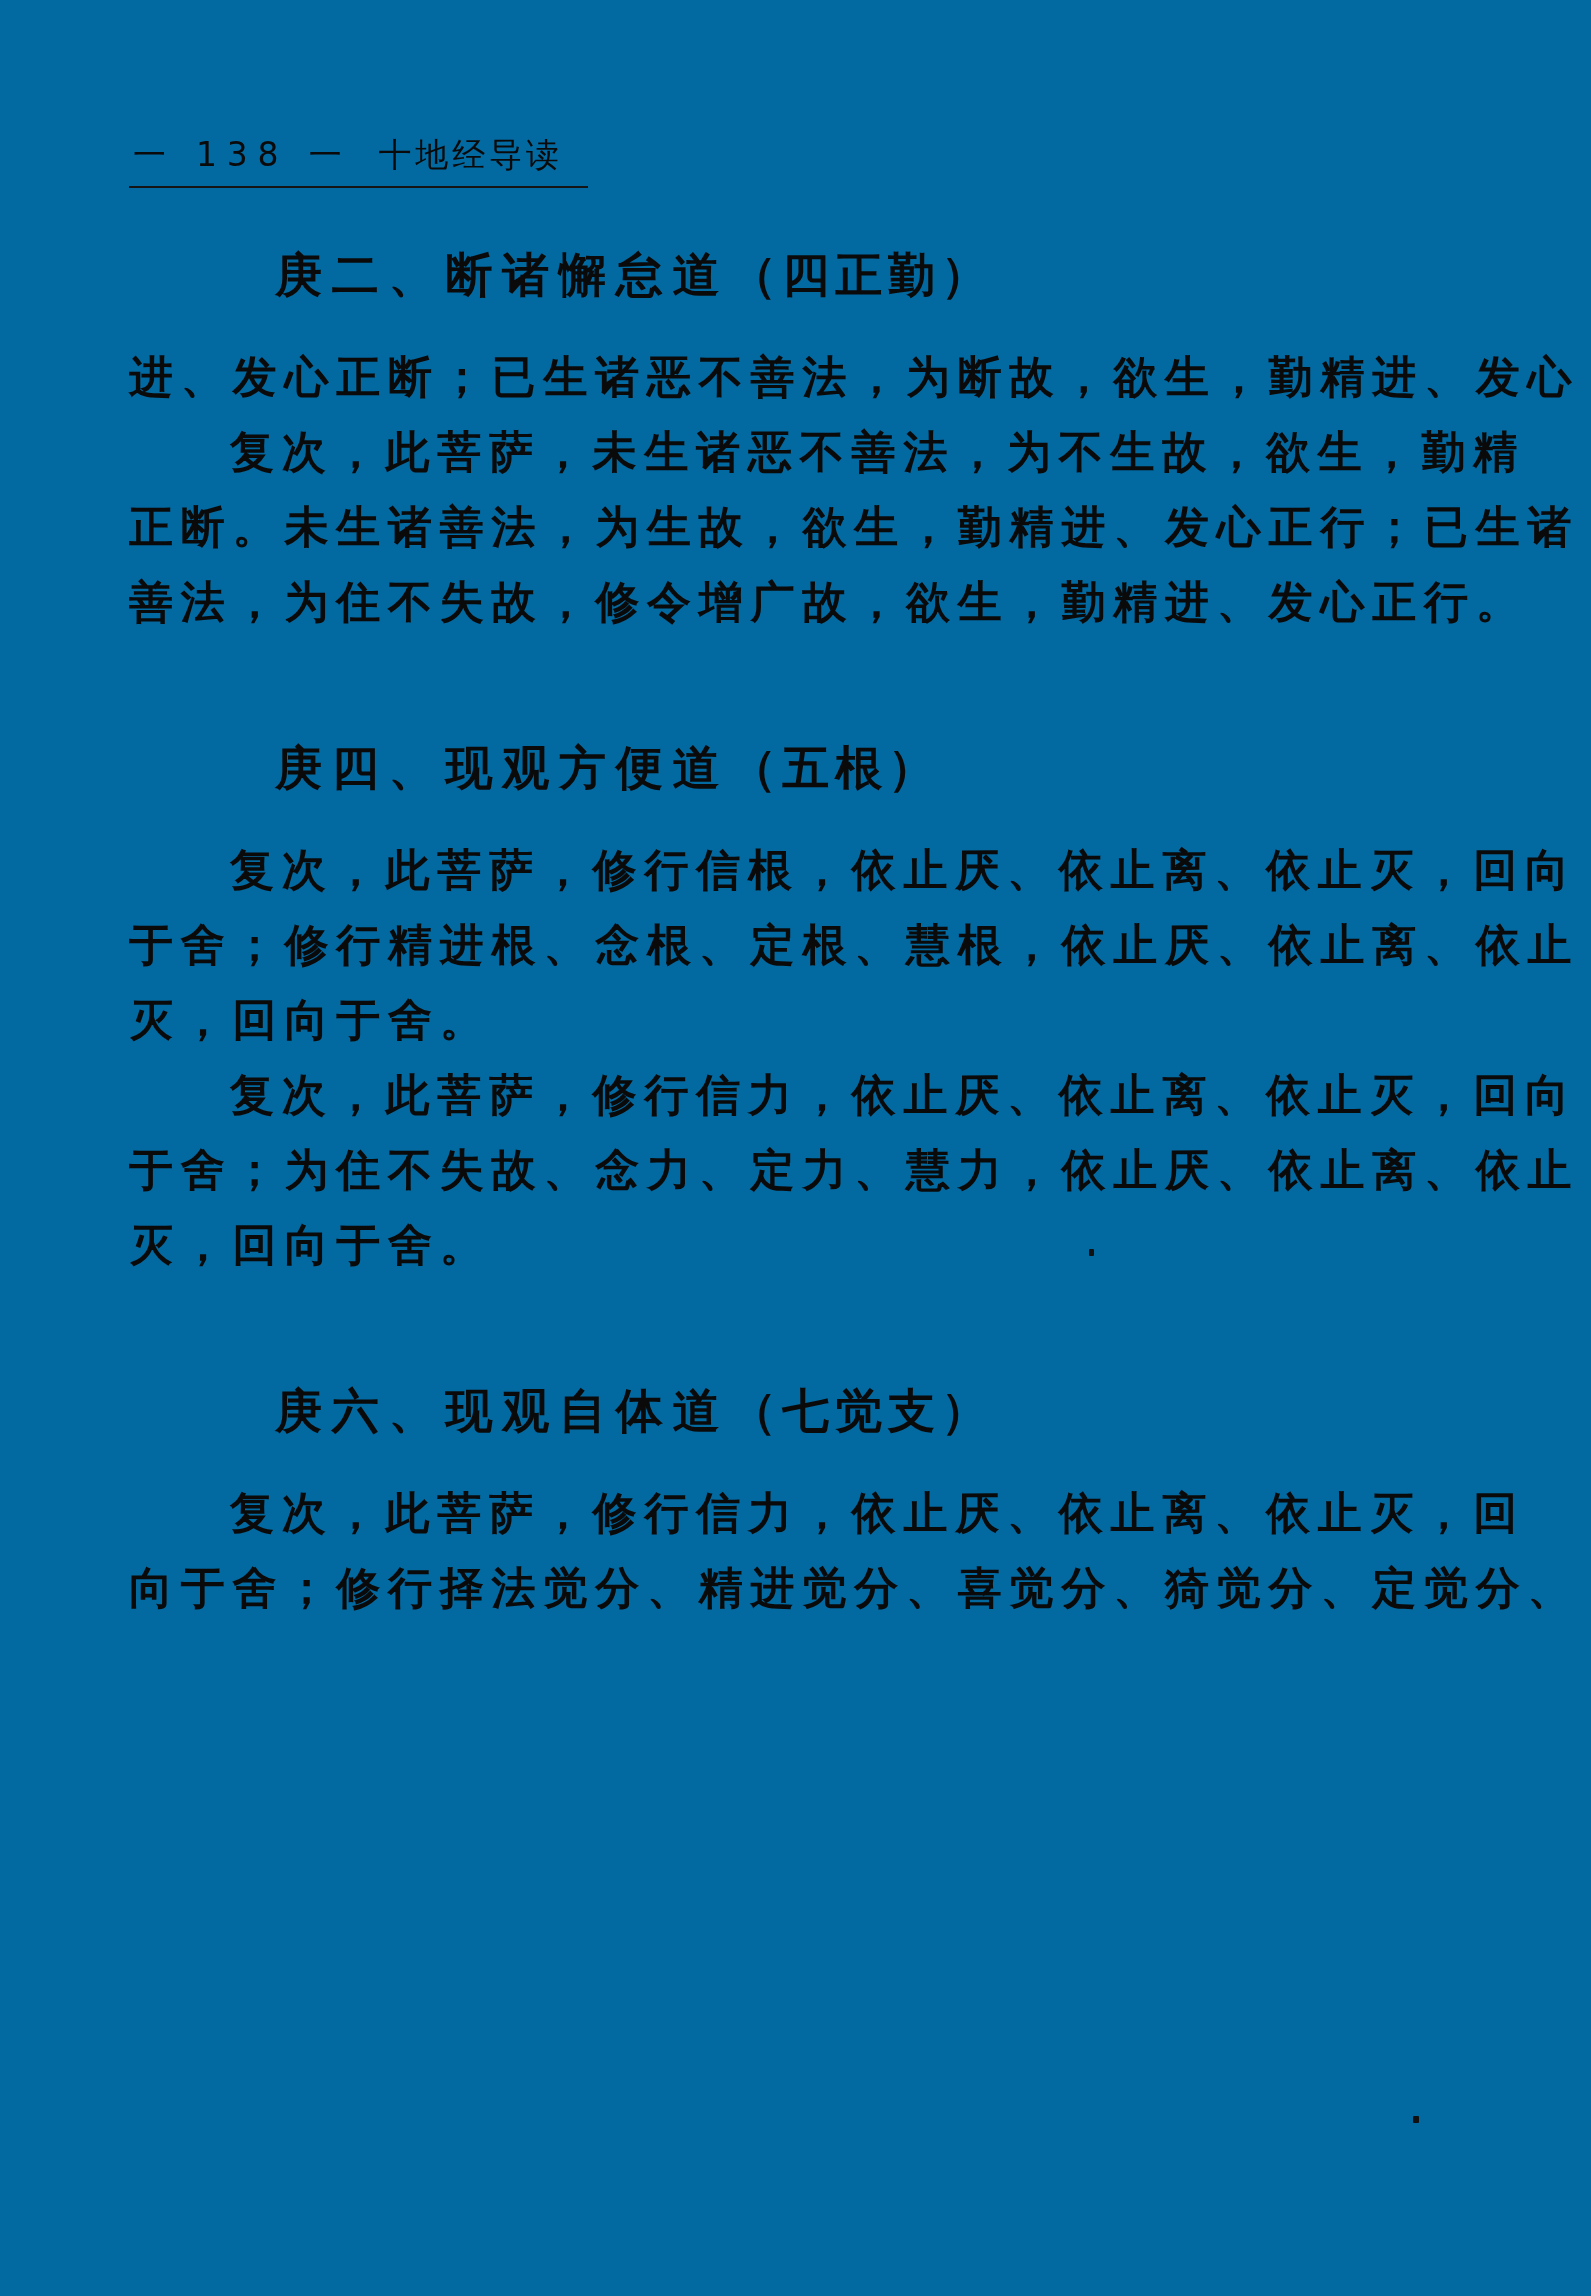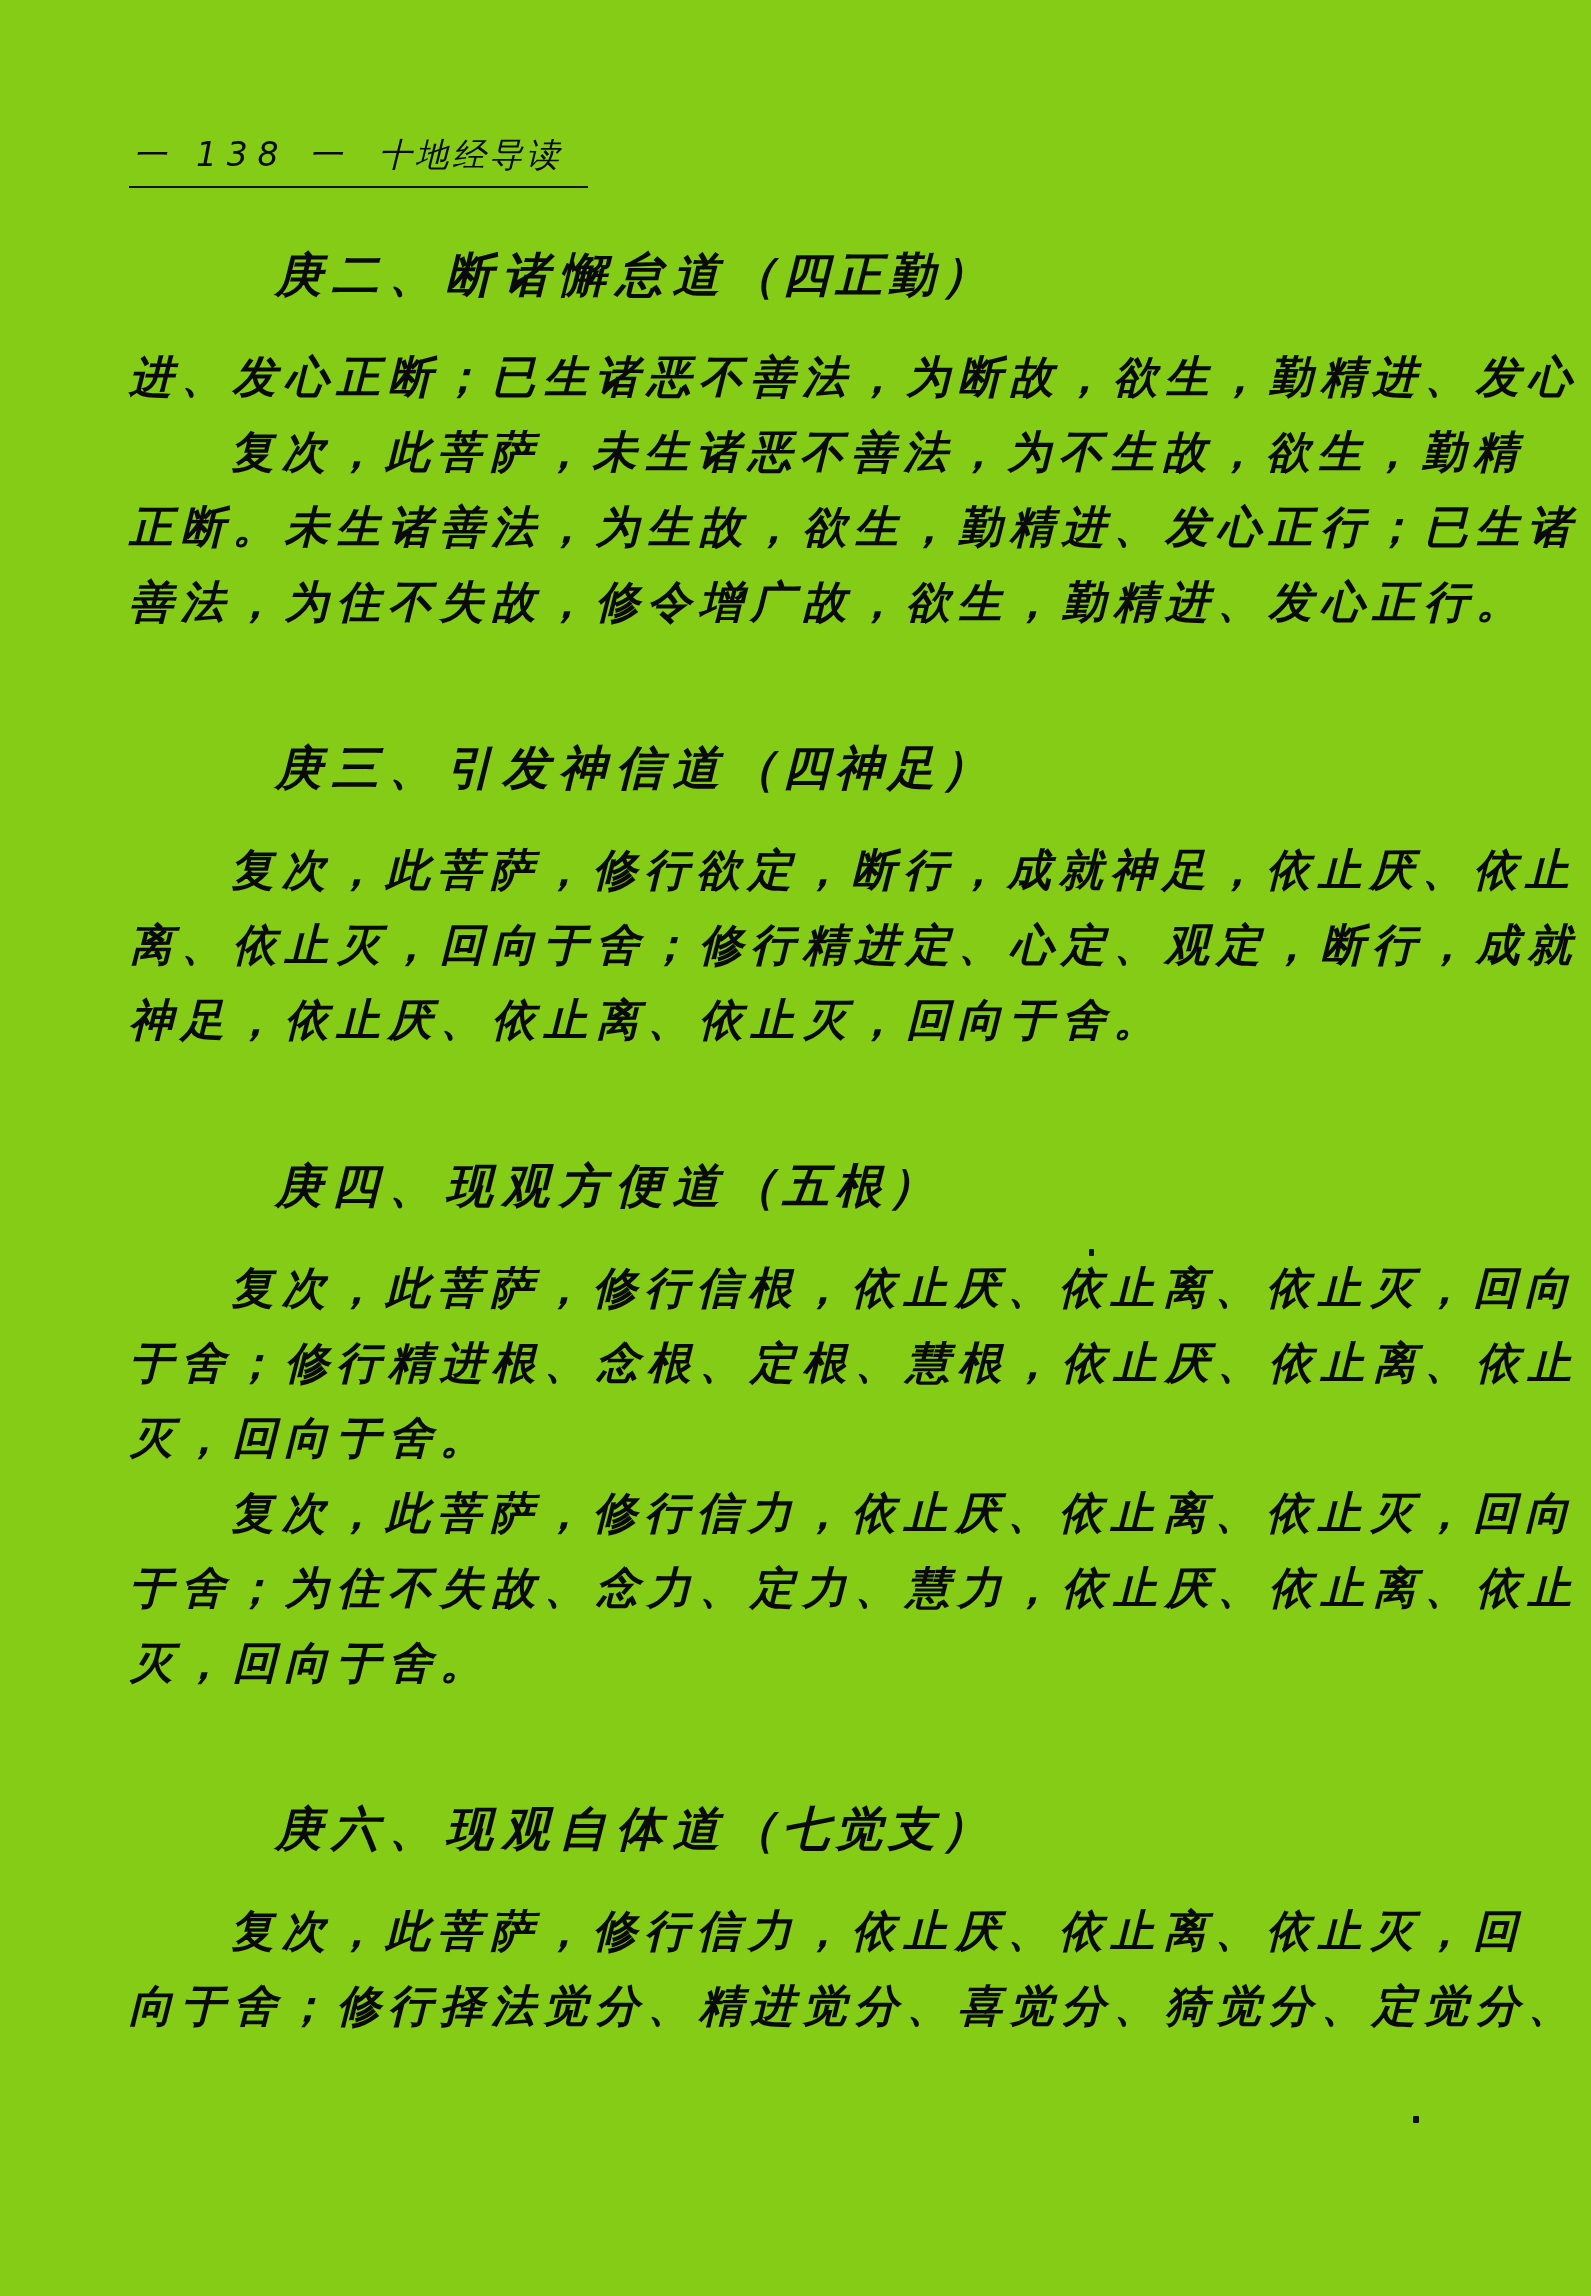--- a/index.html
+++ b/index.html
@@ -15,22 +15,21 @@
     font-family: "DejaVu Sans", sans-serif;
     overflow: hidden;
   }
   .page {
     position: absolute;
     top: 0; left: 0;
     width: 1592px;
     height: 2297px;
     padding: 135px 117px 0 129px;
     box-sizing: border-box;
-    background: #84cc16;
-    font-style: italic;
+    background: #0369a1;
   }
   
   .running-header {
     display: inline-block;
     font-size: 33px;
     line-height: 39px;
     letter-spacing: 3.9px;
     border-bottom: 2.9px solid #151515;
     padding: 0 25px 11.7px 3.9px;
     font-weight: 500;
@@ -99,28 +98,20 @@
   <section class="first">
     <h2 class="sec-heading"><span>庚二、断诸懈怠道</span><span class="anno">（四正勤）</span></h2>
     <div class="para">
       <span class="line">进、发心正断；已生诸恶不善法，为断故，欲生，勤精进、发心</span>
       <span class="line first">复次，此菩萨，未生诸恶不善法，为不生故，欲生，勤精</span>
       <span class="line">正断。未生诸善法，为生故，欲生，勤精进、发心正行；已生诸</span>
       <span class="line last">善法，为住不失故，修令增广故，欲生，勤精进、发心正行。</span>
     </div>
   </section>
 
-  <section>
-    <h2 class="sec-heading"><span>庚三、引发神信道</span><span class="anno">（四神足）</span></h2>
-    <div class="para">
-      <span class="line first">复次，此菩萨，修行欲定，断行，成就神足，依止厌、依止</span>
-      <span class="line">离、依止灭，回向于舍；修行精进定、心定、观定，断行，成就</span>
-      <span class="line last">神足，依止厌、依止离、依止灭，回向于舍。</span>
-    </div>
-  </section>
 
   <section>
     <h2 class="sec-heading"><span>庚四、现观方便道</span><span class="anno">（五根）</span></h2>
     <div class="para">
       <span class="line first">复次，此菩萨，修行信根，依止厌、依止离、依止灭，回向</span>
       <span class="line">于舍；修行精进根、念根、定根、慧根，依止厌、依止离、依止</span>
       <span class="line last">灭，回向于舍。</span>
     </div>
   </section>
 

